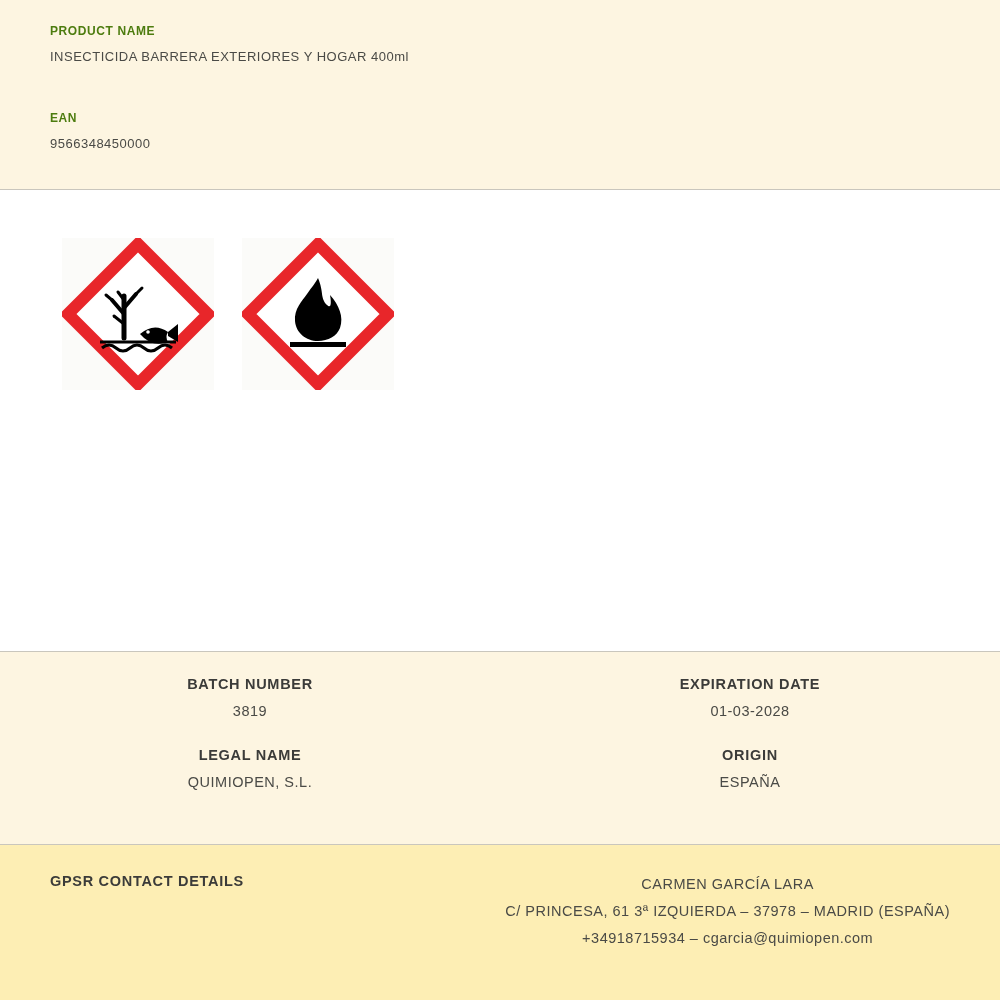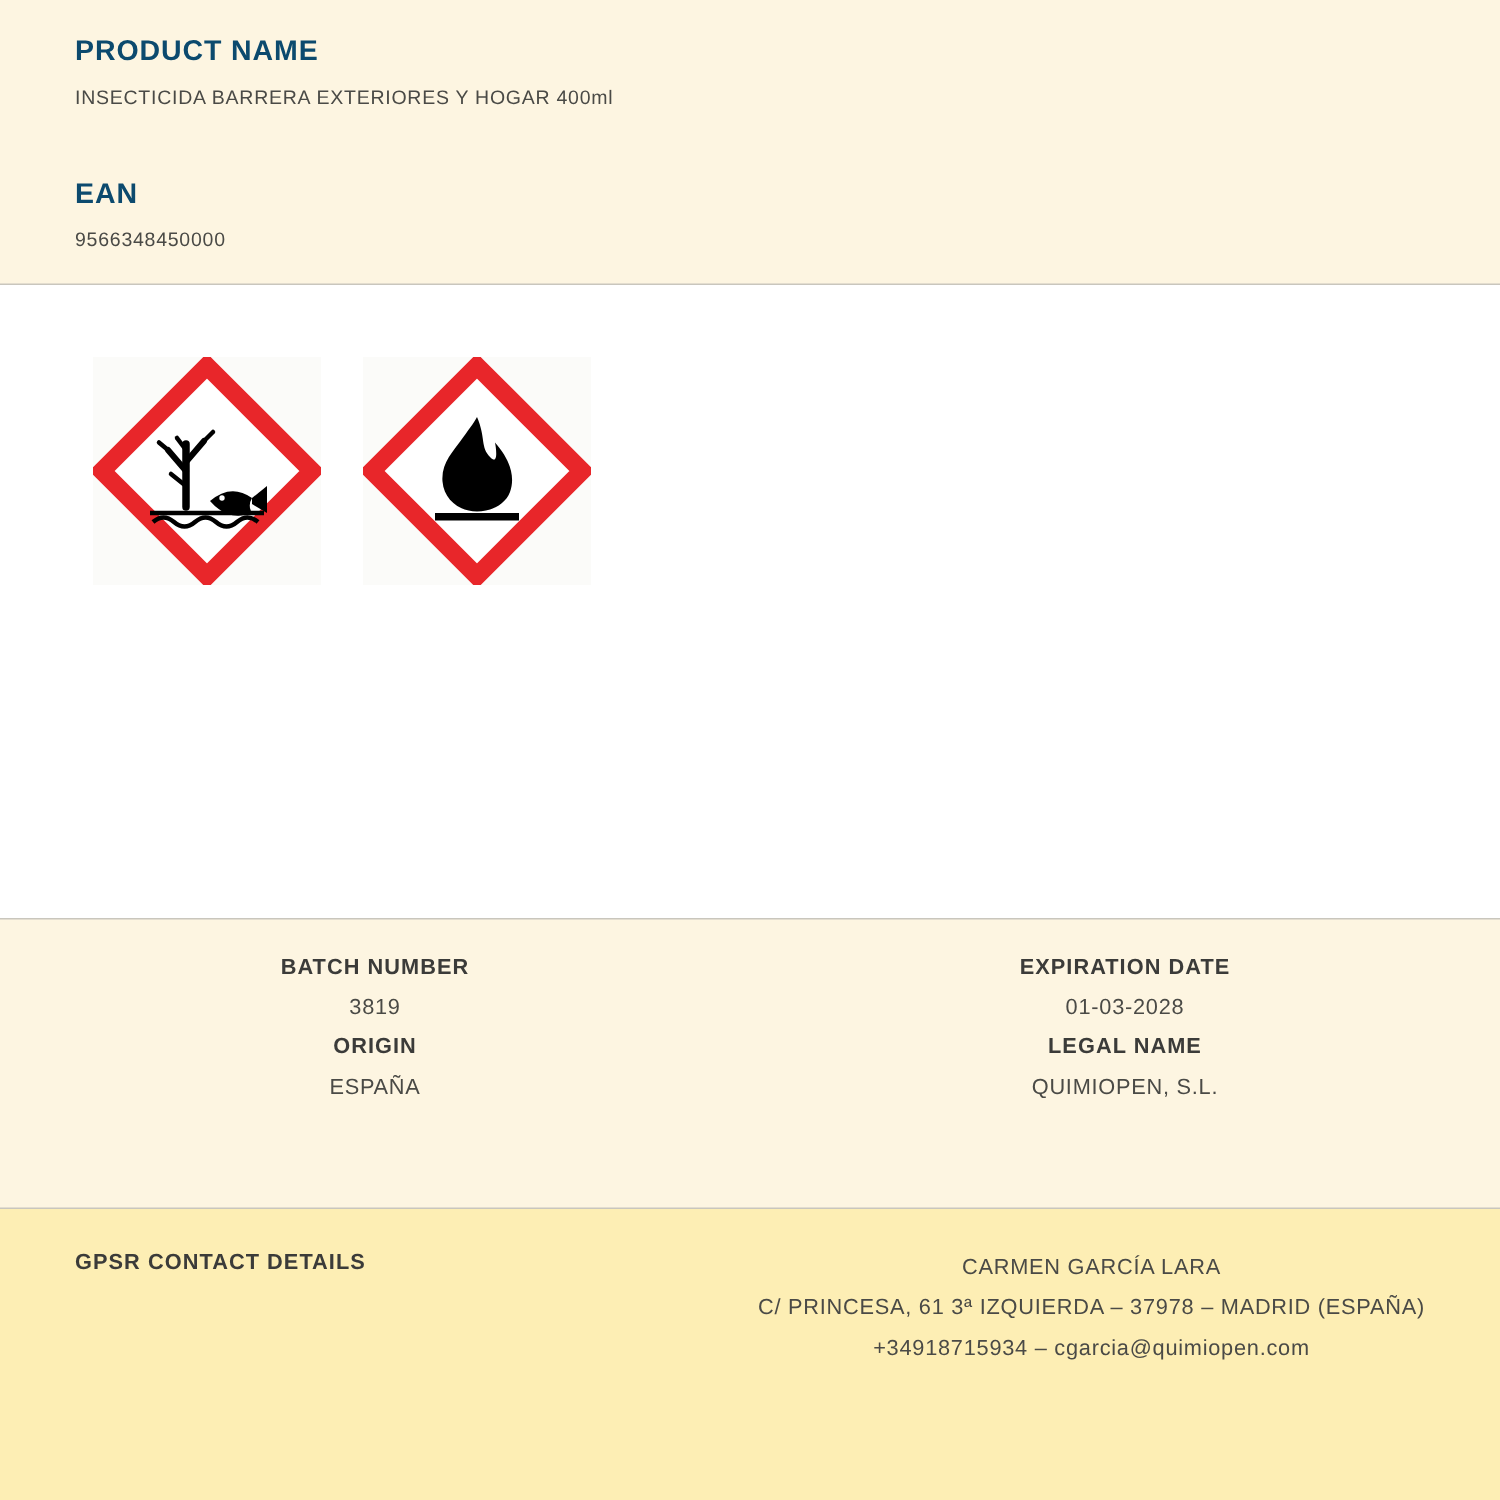--- a/index.html
+++ b/index.html
@@ -20,24 +20,24 @@
   }
 
   
   .product-block {
     background: #fdf5e1;
     padding: 24px 50px 26px 50px;
     border-bottom: 1px solid #c9c6bd;
     height: 190px;
   }
   .field-label {
-    font-size: 19px;
+    font-size: 12px;
     font-weight: bold;
     letter-spacing: 0.6px;
-    color: #0c4a6e;
+    color: #4d7c0f;
     text-transform: uppercase;
     margin-bottom: 11px;
   }
   .field-value {
     font-size: 13px;
     letter-spacing: 0.5px;
     color: #4a4a46;
     font-weight: 400;
   }
   .field-group { margin-bottom: 26px; }
@@ -67,21 +67,21 @@
   .details-block {
     background: #fdf5e1;
     border-top: 1px solid #c9c6bd;
     border-bottom: 1px solid #c9c6bd;
     padding: 24px 0 26px 0;
     height: 194px;
   }
   .details-grid {
     display: grid;
     grid-template-columns: 1fr 1fr;
-    row-gap: 10px;
+    row-gap: 28px;
   }
   .detail-cell { text-align: center; }
   .detail-label {
     font-size: 14.5px;
     font-weight: bold;
     letter-spacing: 0.7px;
     color: #3b3b39;
     text-transform: uppercase;
     margin-bottom: 11px;
   }
@@ -91,21 +91,21 @@
     color: #4a4a46;
   }
 
   
   .contact-block {
     background: #fdeeb4;
     padding: 26px 50px 28px 50px;
     display: flex;
     justify-content: space-between;
     align-items: flex-start;
-    height: 194px;
+    height: 155px;
   }
   .contact-title {
     font-size: 14.5px;
     font-weight: bold;
     letter-spacing: 0.7px;
     color: #3b3b39;
     text-transform: uppercase;
     padding-top: 2px;
   }
   .contact-lines {
@@ -181,26 +181,26 @@
     <div class="details-grid">
       <div class="detail-cell">
         <div class="detail-label">BATCH NUMBER</div>
         <div class="detail-value">3819</div>
       </div>
       <div class="detail-cell">
         <div class="detail-label">EXPIRATION DATE</div>
         <div class="detail-value">01-03-2028</div>
       </div>
       <div class="detail-cell">
+        <div class="detail-label">LEGAL NAME</div>
+        <div class="detail-value">QUIMIOPEN, S.L.</div>
+      </div>
+      <div class="detail-cell">
         <div class="detail-label">ORIGIN</div>
         <div class="detail-value">ESPAÑA</div>
-      </div>
-      <div class="detail-cell">
-        <div class="detail-label">LEGAL NAME</div>
-        <div class="detail-value">QUIMIOPEN, S.L.</div>
       </div>
     </div>
   </section>
 
   <section class="contact-block">
     <div class="contact-title">GPSR CONTACT DETAILS</div>
     <div class="contact-lines">
       <div>CARMEN GARCÍA LARA</div>
       <div>C/ PRINCESA, 61 3ª IZQUIERDA – 37978 – MADRID (ESPAÑA)</div>
       <div>+34918715934 – cgarcia@quimiopen.com</div>

